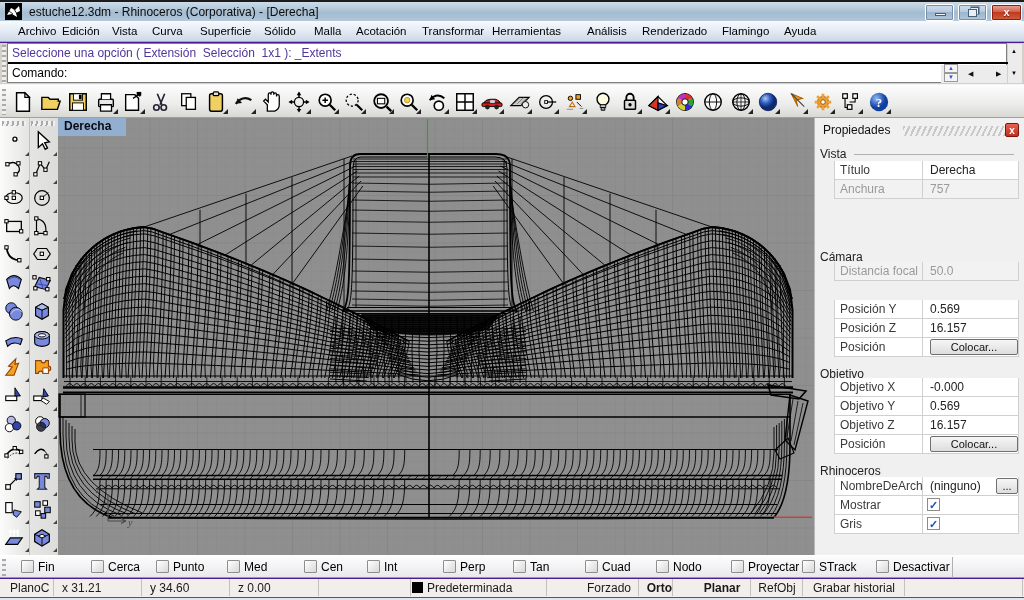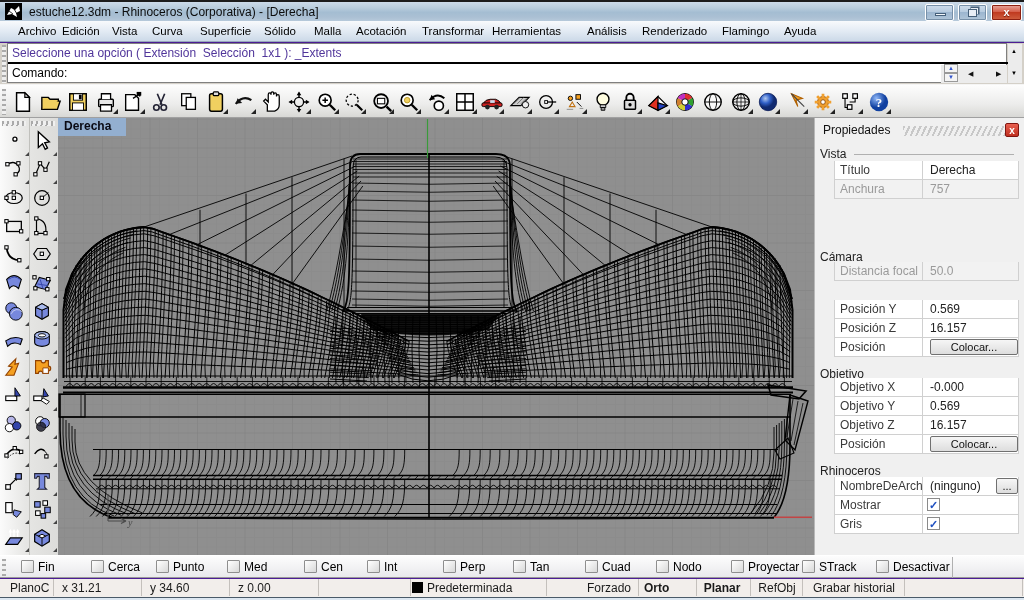--- a/index.html
+++ b/index.html
@@ -1436,19 +1436,19 @@
       <div class="vsep"></div>
     </div>
   <div id="status">
       <div class="sc" style="left:0px;width:54px;padding-left:10px;">PlanoC</div>
 <div class="sc" style="left:55px;width:87px;padding-left:7px;">x 31.21</div>
 <div class="sc" style="left:143px;width:87px;padding-left:7px;">y 34.60</div>
 <div class="sc" style="left:231px;width:88px;padding-left:7px;">z 0.00</div>
 <div class="sc" style="left:320px;width:91px;padding-left:6px;"></div>
 <div class="sc" style="left:412px;width:135px;"><b class="sw"></b>Predeterminada</div>
 <div class="sc" style="left:580px;width:59px;text-align:center;">Forzado</div>
-<div class="sc" style="left:644px;width:53px;text-align:left;"><b>Orto</b></div>
+<div class="sc" style="left:620px;width:53px;text-align:right;"><b>Orto</b></div>
 <div class="sc" style="left:694px;width:57px;text-align:center;"><b>Planar</b></div>
 <div class="sc" style="left:752px;width:51px;text-align:center;">RefObj</div>
 <div class="sc" style="left:804px;width:101px;text-align:center;">Grabar historial</div>
 <div class="sc" style="left:906px;width:117px;padding-left:0px;"></div>
     </div>
   <div id="bottom"></div>
 </div>
 </body></html>

